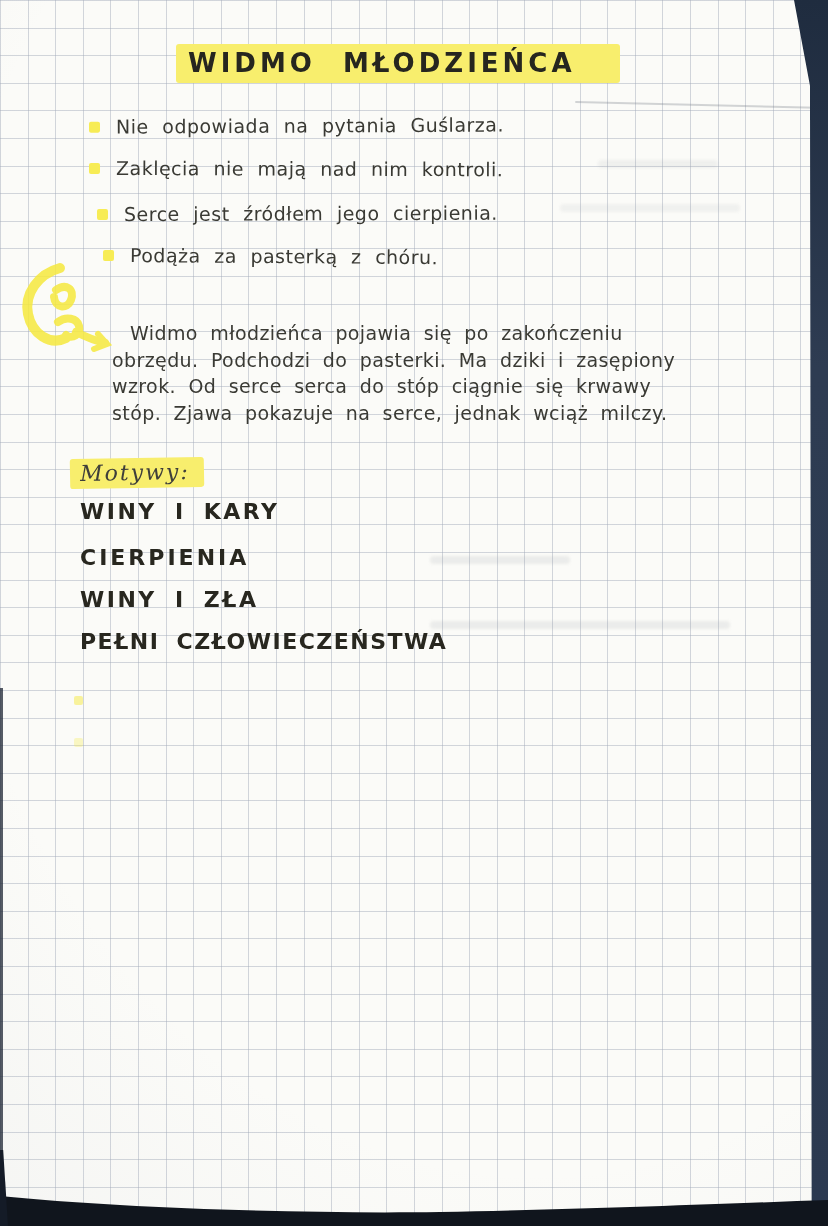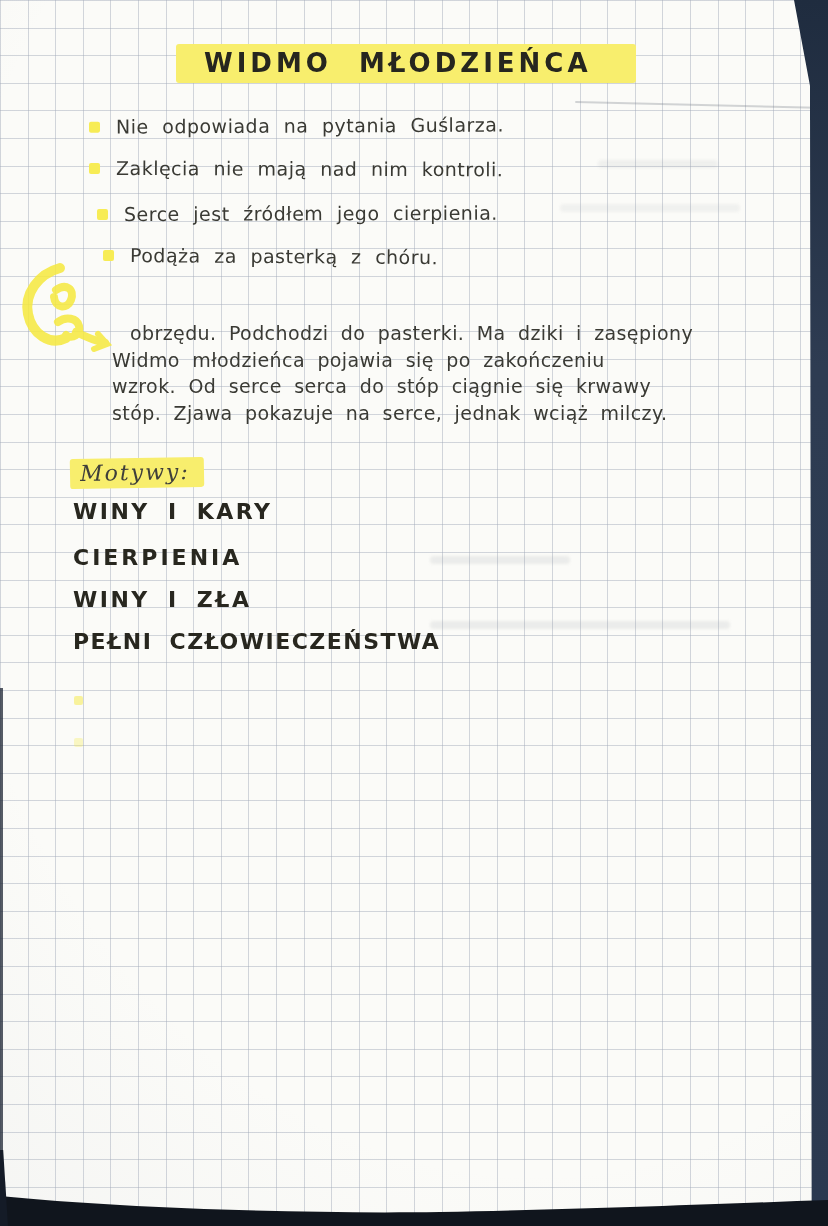--- a/index.html
+++ b/index.html
@@ -19,21 +19,21 @@
       repeating-linear-gradient(to bottom, rgba(163,171,186,.48) 0 1px, transparent 1px 27.6px);
   }
   .hl{
     background:var(--highlight,#f8ee6d);
     border-radius:3px;
     box-decoration-break:clone;
   }
   .title-row{
     position:absolute;top:44px;left:176px;
   }
-  .title-row .hl{display:inline-block;padding:4px 44px 5px 28px;}
+  .title-row .hl{display:inline-block;padding:4px 44px 5px 12px;}
   .title-text{
     font-size:26px;font-weight:bold;color:#26261f;
     letter-spacing:4px;word-spacing:14px;white-space:nowrap;
   }
   .bullets{position:absolute;top:100px;left:77px;width:640px;list-style:none;margin:12px;padding:0;}
   .bullets li{
     display:flex;align-items:flex-start;gap:16px;
     margin-bottom:16px;min-height:28px;
   }
   .bullets li .txt{
@@ -52,21 +52,21 @@
     font-size:19px;color:#3a3a34;letter-spacing:.4px;word-spacing:6px;
   }
   .summary .line{line-height:26.5px;white-space:nowrap;}
   .summary .line:first-child{text-indent:18px;}
   .motifs-label-row{position:absolute;top:458px;left:70px;}
   .motifs-label-row .hl{display:inline-block;padding:2px 14px 3px 10px;transform:rotate(-1deg);}
   .motifs-label-text{
     font-style:italic;font-size:22px;color:#3f3f3a;letter-spacing:2px;
     font-family:"DejaVu Serif", serif;
   }
-  .motifs{position:absolute;top:500px;left:73px;}
+  .motifs{position:absolute;top:500px;left:80px;}
   .motif{
     font-size:22px;font-weight:bold;color:#28271f;
     letter-spacing:2.5px;word-spacing:8px;line-height:24px;
     margin-bottom:18px;white-space:nowrap;
   }
   .motif:nth-child(2){letter-spacing:3px;margin-top:22px;}
   .motif:nth-child(4){letter-spacing:1.5px;text-align:right;}
   
   .doodle{position:absolute;left:16px;top:260px;width:104px;height:100px;opacity:.85;}
   
@@ -130,22 +130,22 @@
 
     <svg class="doodle" viewBox="0 0 104 100" fill="none" stroke="#f6e93e" stroke-width="10" stroke-linecap="round">
       <path d="M44,8 C22,14 8,34 12,54 C16,74 34,86 50,78"></path>
       <path d="M40,30 C50,23 59,29 55,40 C51,50 39,48 38,37" stroke-width="8"></path>
       <path d="M42,62 C50,56 61,58 63,66 C65,74 56,80 50,75" stroke-width="8"></path>
       <path d="M60,72 C72,78 80,81 89,83" stroke-width="8"></path>
       <path d="M82,74 L91,84 L78,89" stroke-width="6"></path>
     </svg>
 
     <div class="summary">
+      <div class="line">Widmo młodzieńca pojawia się po zakończeniu</div>
       <div class="line">obrzędu. Podchodzi do pasterki. Ma dziki i zasępiony</div>
-      <div class="line">Widmo młodzieńca pojawia się po zakończeniu</div>
       <div class="line">wzrok. Od serce serca do stóp ciągnie się krwawy</div>
       <div class="line">stóp. Zjawa pokazuje na serce, jednak wciąż milczy.</div>
     </div>
 
     <div class="motifs-label-row">
       <span class="hl"><span class="motifs-label-text">Motywy:</span></span>
     </div>
 
     <div class="motifs">
       <div class="motif">WINY I KARY</div>

